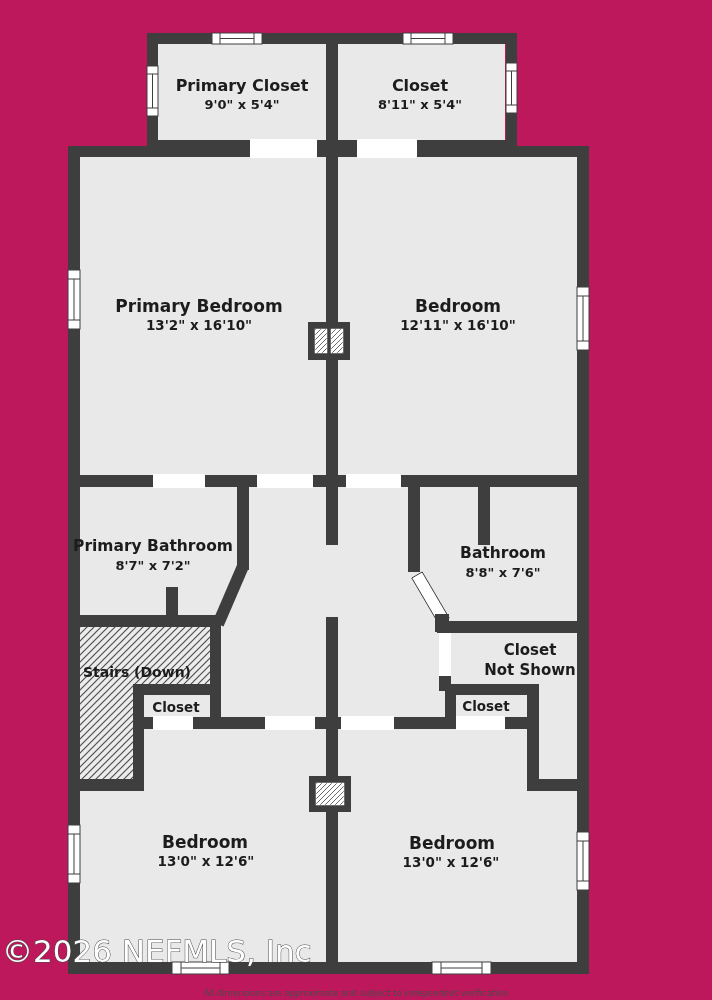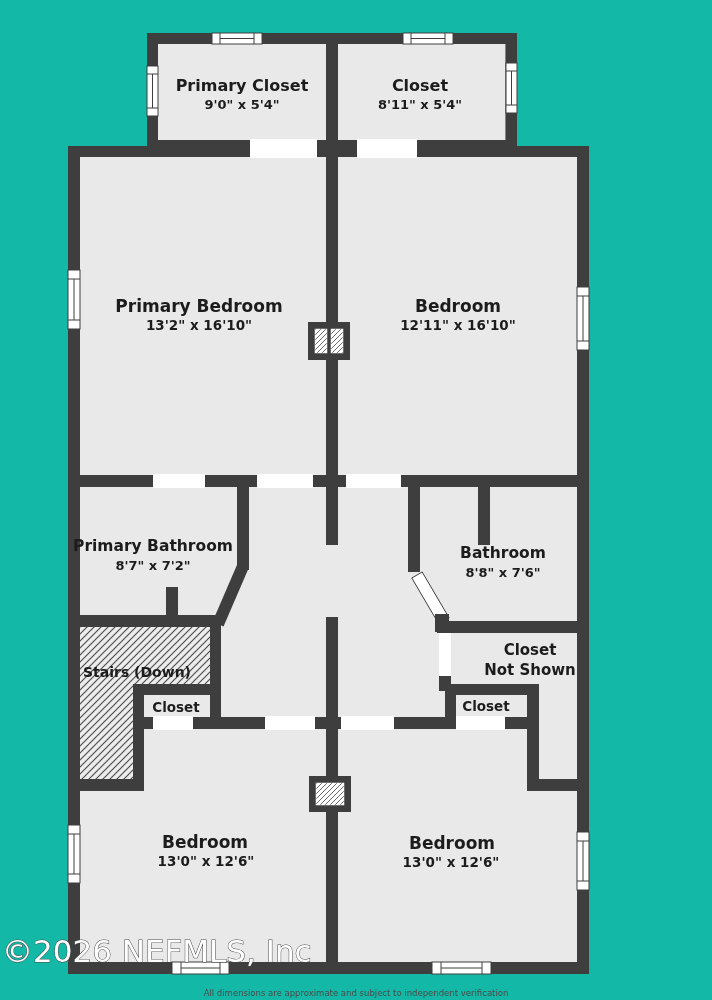--- a/index.html
+++ b/index.html
@@ -1,16 +1,16 @@
 <!DOCTYPE html>
 <html style="--wall: #3e3e3e; --room: #e9e9e9; --hatchbg: #ececec; --hatchline: #4f4f4f; --text: #1c1c1c; --window: #ffffff;"><head>
 <meta charset="utf-8">
 <style>
   html,body{margin:0;padding:0;background:#fff;}
-  .stage{width:712px;height:1000px;position:relative;background:#14b8a6;overflow:hidden;}
+  .stage{width:712px;height:1000px;position:relative;background:#be185d;overflow:hidden;}
   svg{display:block;}
   .wall{fill:var(--wall,#3e3e3e);}
   .room{fill:var(--room,#e9e9e9);}
   .gap{fill:#ffffff;}
   .win-rect{fill:#ffffff;stroke:var(--wall,#3e3e3e);stroke-width:1;}
   .win-line{stroke:var(--wall,#3e3e3e);stroke-width:1;}
   .lbl{font-family:"DejaVu Sans","Liberation Sans",sans-serif;font-weight:bold;fill:var(--text,#1c1c1c);text-anchor:middle;}
   .watermark{font-family:"DejaVu Sans","Liberation Sans",sans-serif;font-weight:normal;fill:#ffffff;stroke:#4a4a4a;stroke-width:1px;paint-order:stroke;}
   .disclaimer{font-family:"DejaVu Sans","Liberation Sans",sans-serif;fill:#4a4a4a;text-anchor:middle;}
 </style>

